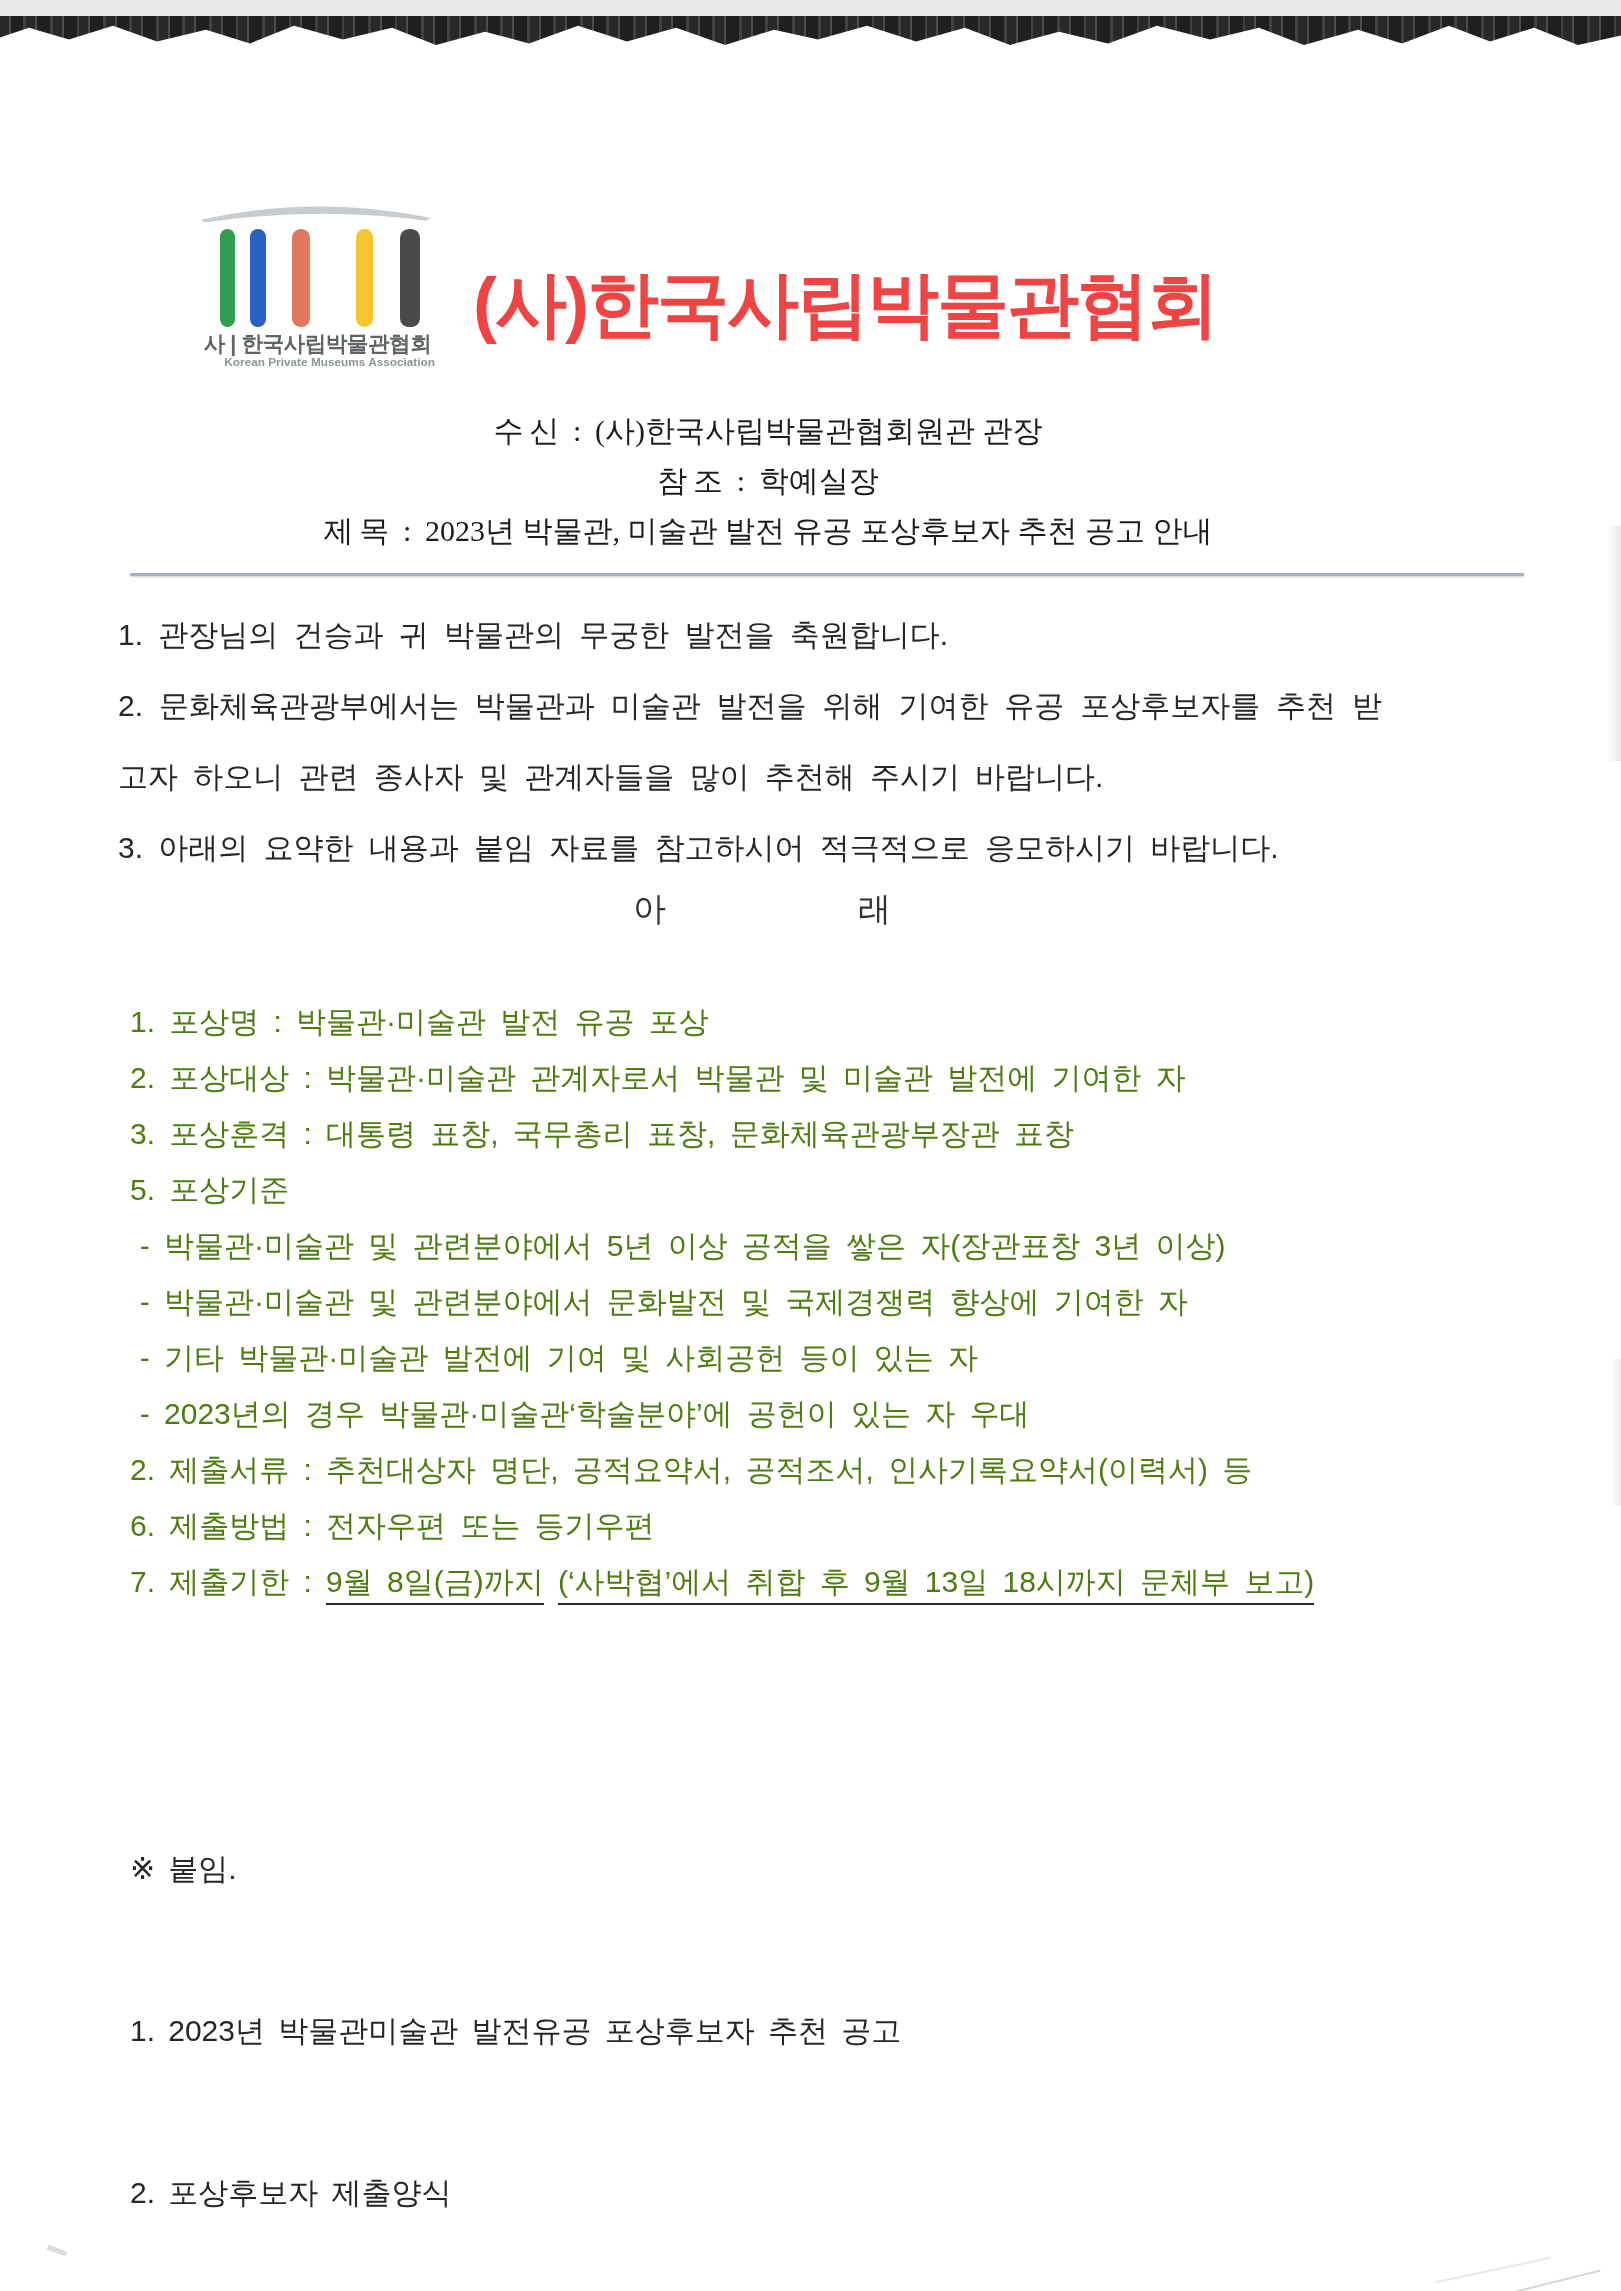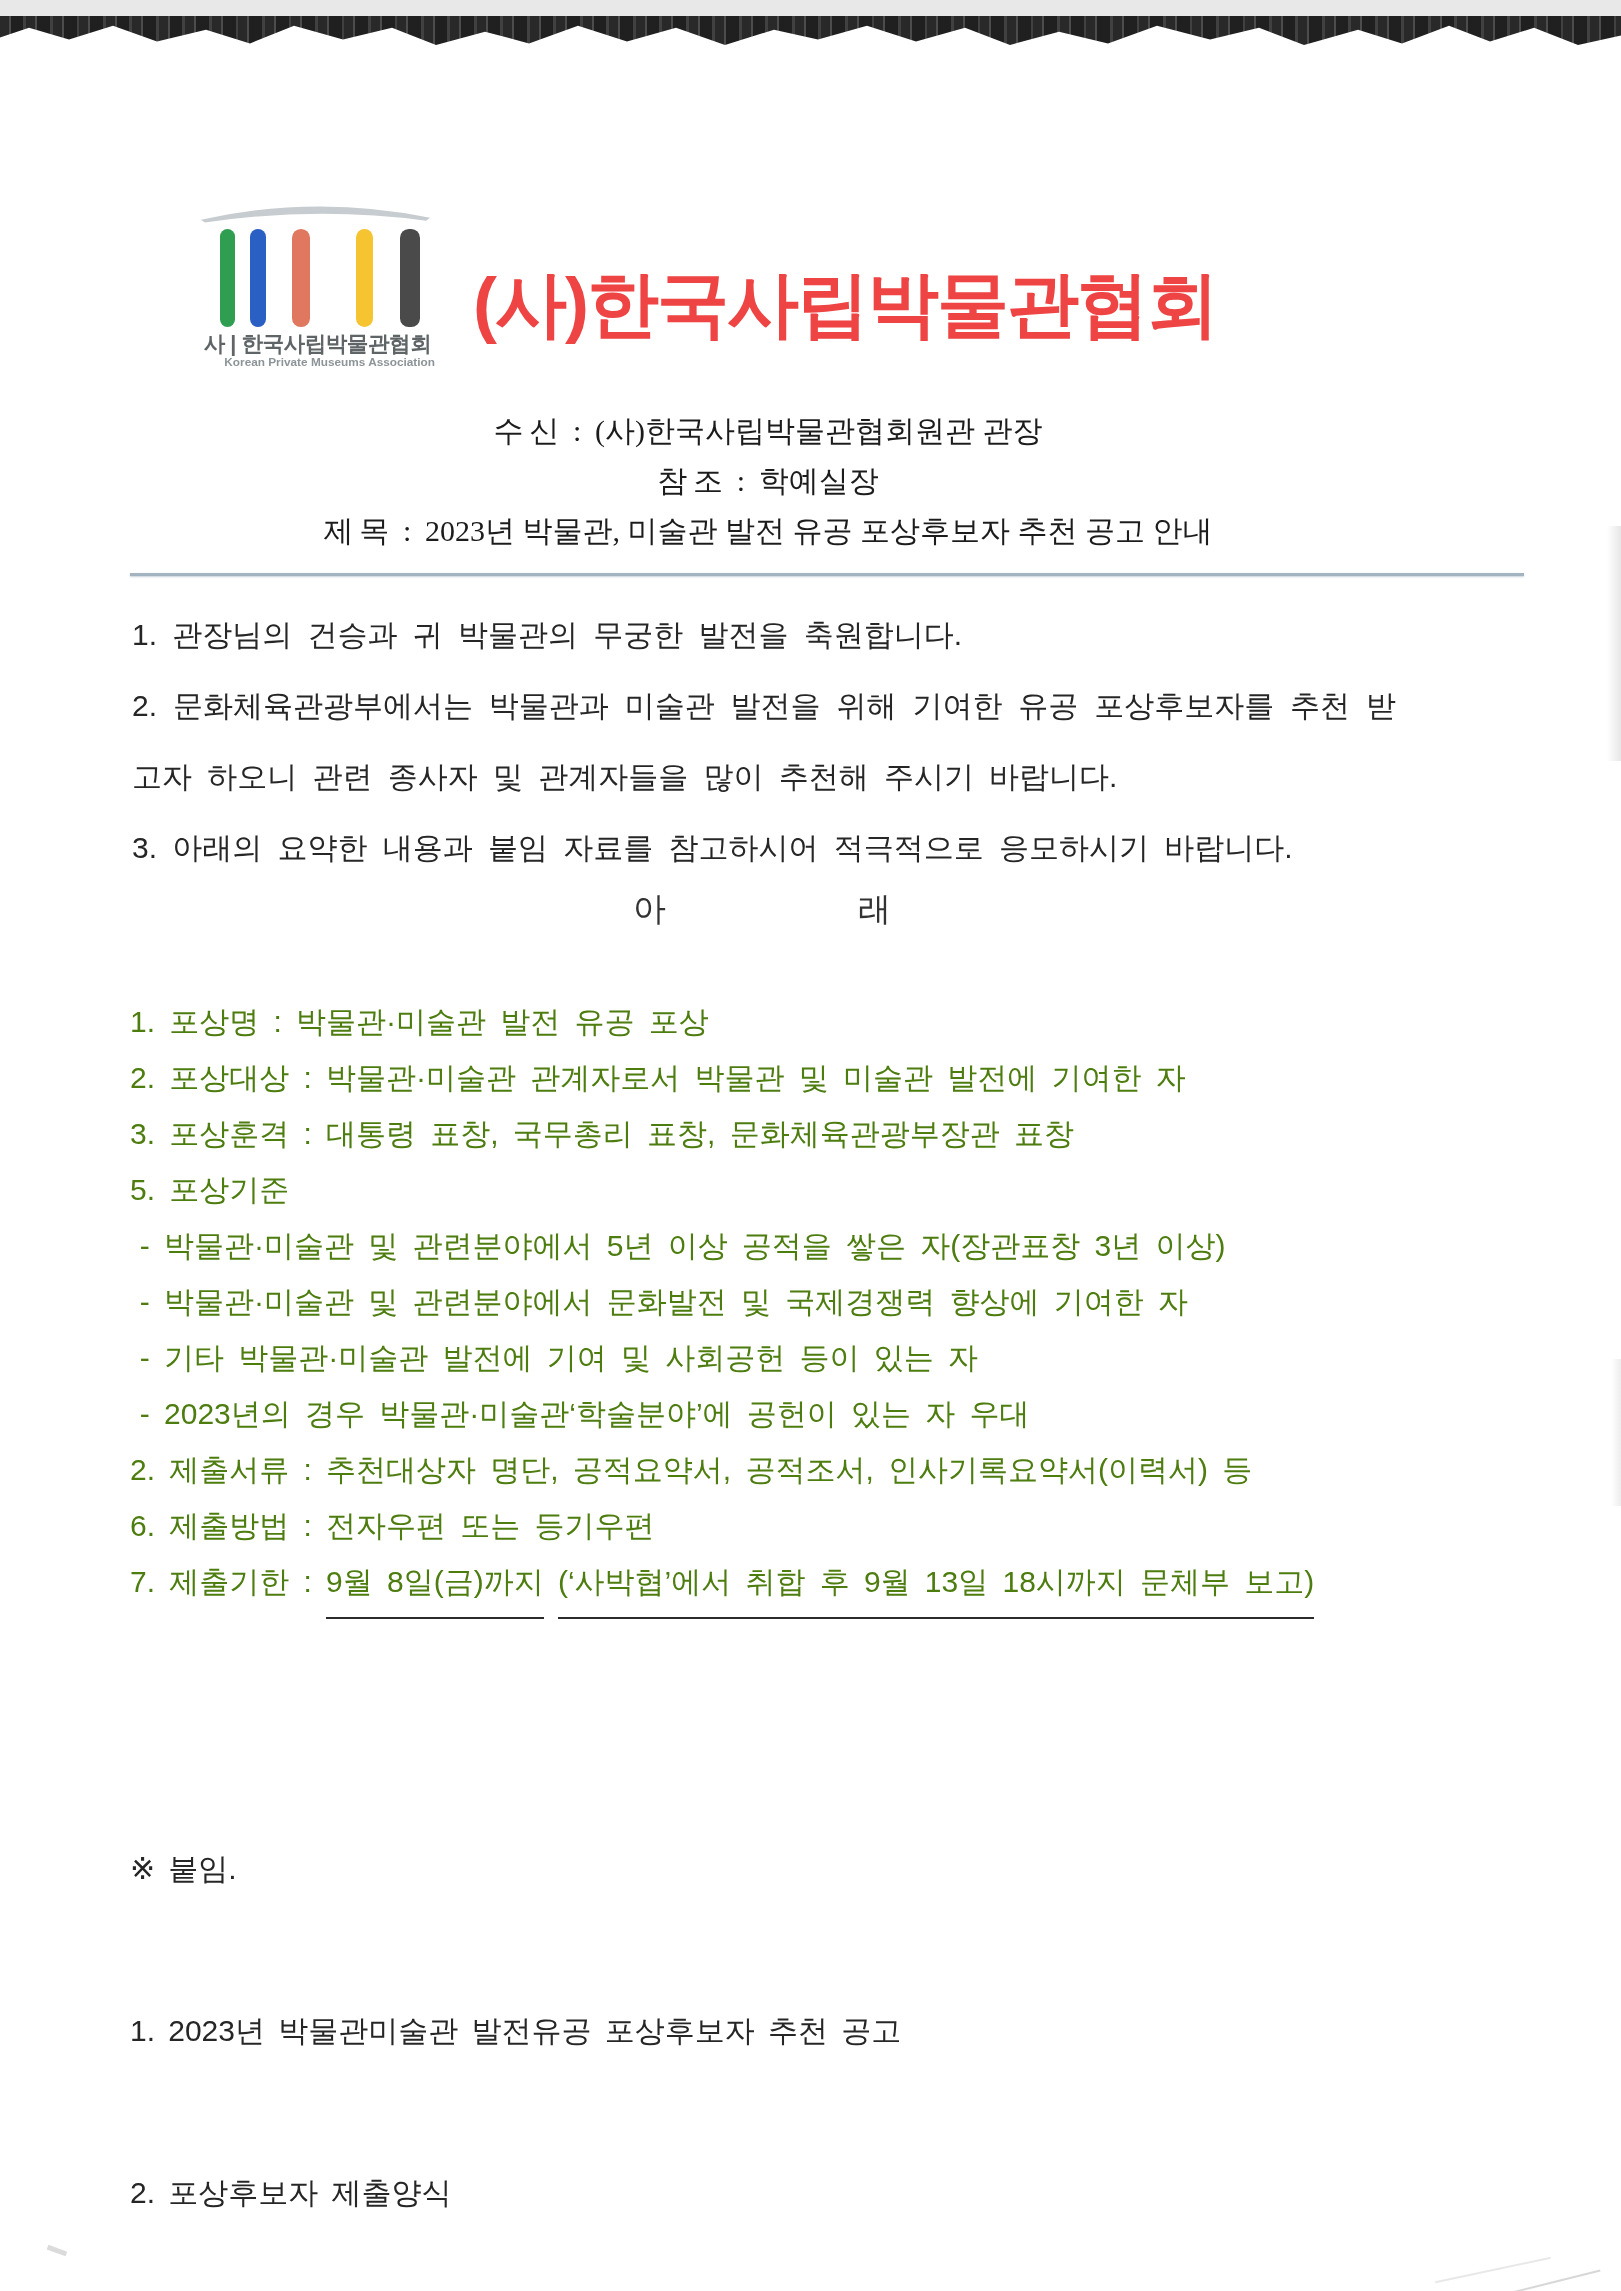--- a/index.html
+++ b/index.html
@@ -56,39 +56,39 @@
   .lh-label{ letter-spacing:5.9px; }
   .lh-sep{ margin:0 13.7px 0 7.8px; }
 
   .rule{
     position:absolute; left:130px; top:557px; width:1394px; height:2.9px;
     background:#a3b4c0; box-shadow:0 1px 2px rgba(163,180,192,.6);
   }
 
   
   .body-paras{
-    position:absolute; left:132px; top:583px; width:1264px;
+    position:absolute; left:118px; top:583px; width:1264px;
     font-size:30px; line-height:71px; word-spacing:6.9px; color:#262626;
     text-align:justify;
   }
 
   .ahrae{
     position:absolute; left:130px; top:863px; width:1264px;
     display:flex; justify-content:center; gap:192px;
     font-size:33px; line-height:59px; color:#333;
   }
 
   
   .summary{
     position:absolute; left:130px; top:978px; width:1421px;
     font-size:30px; line-height:56px; word-spacing:5.9px; color:#4d7c0f;
     white-space:nowrap;
   }
   .s-item.dash{ padding-left:9.8px; }
-  .ul{ border-bottom:2px solid #2b2b2b; padding-bottom:19px; }
+  .ul{ border-bottom:2px solid #2b2b2b; padding-bottom:5px; }
 
   
   .attachments{
     position:absolute; left:130px; top:1718px; width:1274px;
     font-size:30px; line-height:54px; word-spacing:4.9px; color:#262626;
     white-space:pre-wrap;
   }
 </style>
 </head>
 <body>

